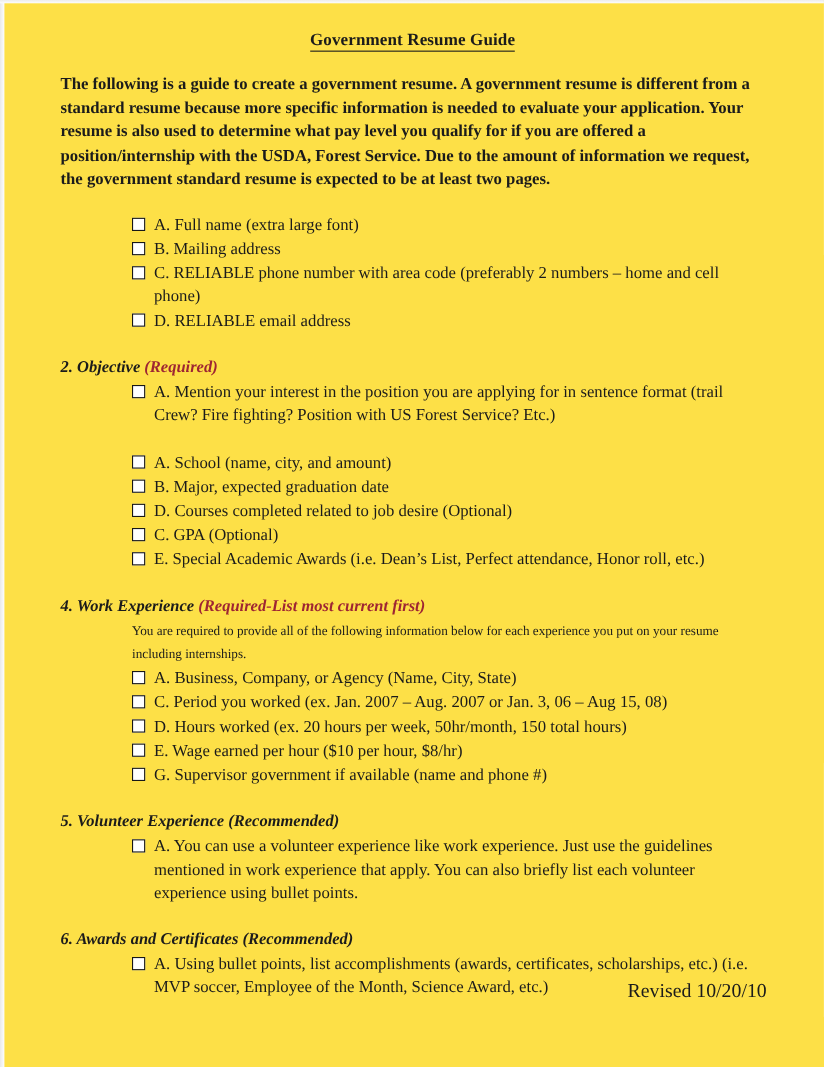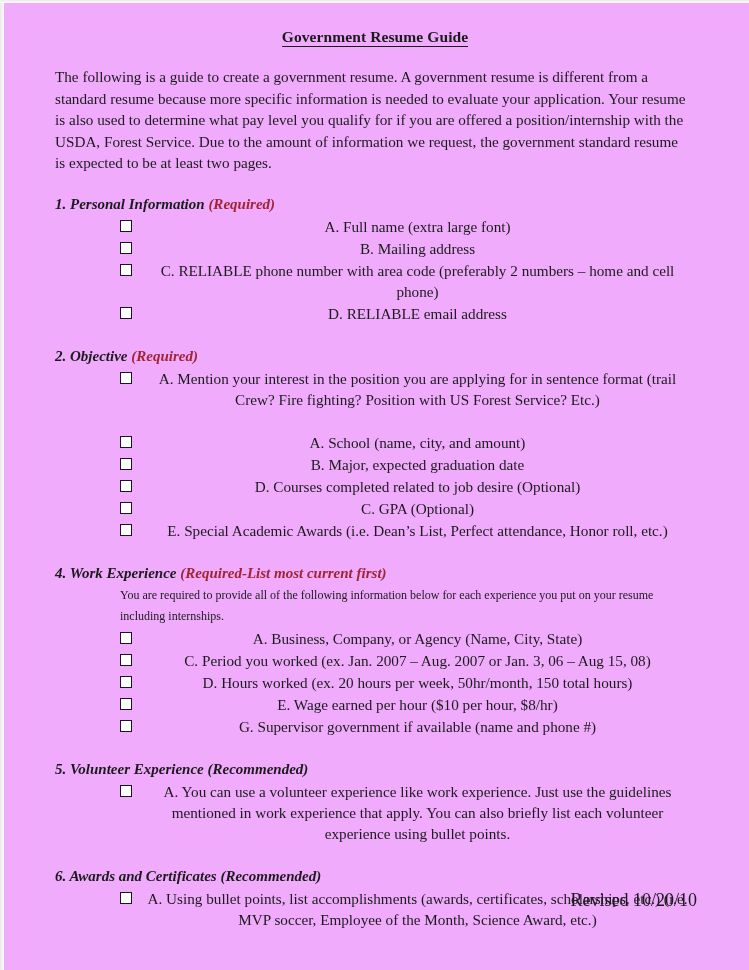--- a/index.html
+++ b/index.html
@@ -9,21 +9,21 @@
     background: #ffffff;
   }
   body {
     font-family: "Liberation Serif", "DejaVu Serif", serif;
     color: #1b1b1b;
   }
   #page {
     position: relative;
     width: 749px;
     height: 970px;
-    background: #f0abfc;
+    background: #fde047;
     box-sizing: border-box;
     overflow: hidden;
   }
   
   #page::before {
     content: "";
     position: absolute;
     left: 0; top: 0;
     width: 4px; height: 100%;
     background: linear-gradient(to right, #e9e9e9, #fdfdfd);
@@ -55,20 +55,21 @@
     border-bottom: 1.6px solid #1b1b1b;
     padding-bottom: 1px;
   }
 
   .intro {
     font-size: 15.2px;
     line-height: 21.5px;
     text-align: left;
     margin: 0 0 20px 0;
     width: 636px;
+    font-weight: bold;
   }
 
   .section { margin-bottom: 5px; }
 
   .sec-head {
     font-weight: bold;
     font-style: italic;
     font-size: 15px;
     line-height: 20px;
     margin: 0 0 2px 0;
@@ -88,21 +89,20 @@
   }
 
   .items { margin: 0; padding: 0; list-style: none; }
 
   .item {
     position: relative;
     padding-left: 20px;
     font-size: 15.2px;
     line-height: 21px;
     margin-bottom: 1px;
-    text-align: center;
   }
   .item .cbox {
     position: absolute;
     left: 0;
     top: 4.5px;
     width: 10px;
     height: 10px;
     border: 1.7px solid #171717;
     background: #ffffff;
     box-sizing: content-box;
@@ -122,21 +122,20 @@
 
 <div id="page">
   <div class="sheet">
 
     <h1 class="doc-title"><span>Government Resume Guide</span></h1>
 
     <p class="intro">The following is a guide to create a government resume. A government resume is different from a standard resume because more specific information is needed to evaluate your application. Your resume is also used to determine what pay level you qualify for if you are offered a position/internship with the USDA, Forest Service. Due to the amount of information we request, the government standard resume is expected to be at least two pages.</p>
 
     <div id="sections-host">
         <div class="section">
-          <div class="sec-head"><span>1.</span> <span>Personal Information</span> <span class="qual req">(Required)</span></div>
           <div class="sec-body">
             <ul class="items">
               <li class="item">
                 <span class="cbox"></span>
                 <span class="itext">A. Full name (extra large font)</span>
               </li>
               <li class="item">
                 <span class="cbox"></span>
                 <span class="itext">B. Mailing address</span>
               </li>

